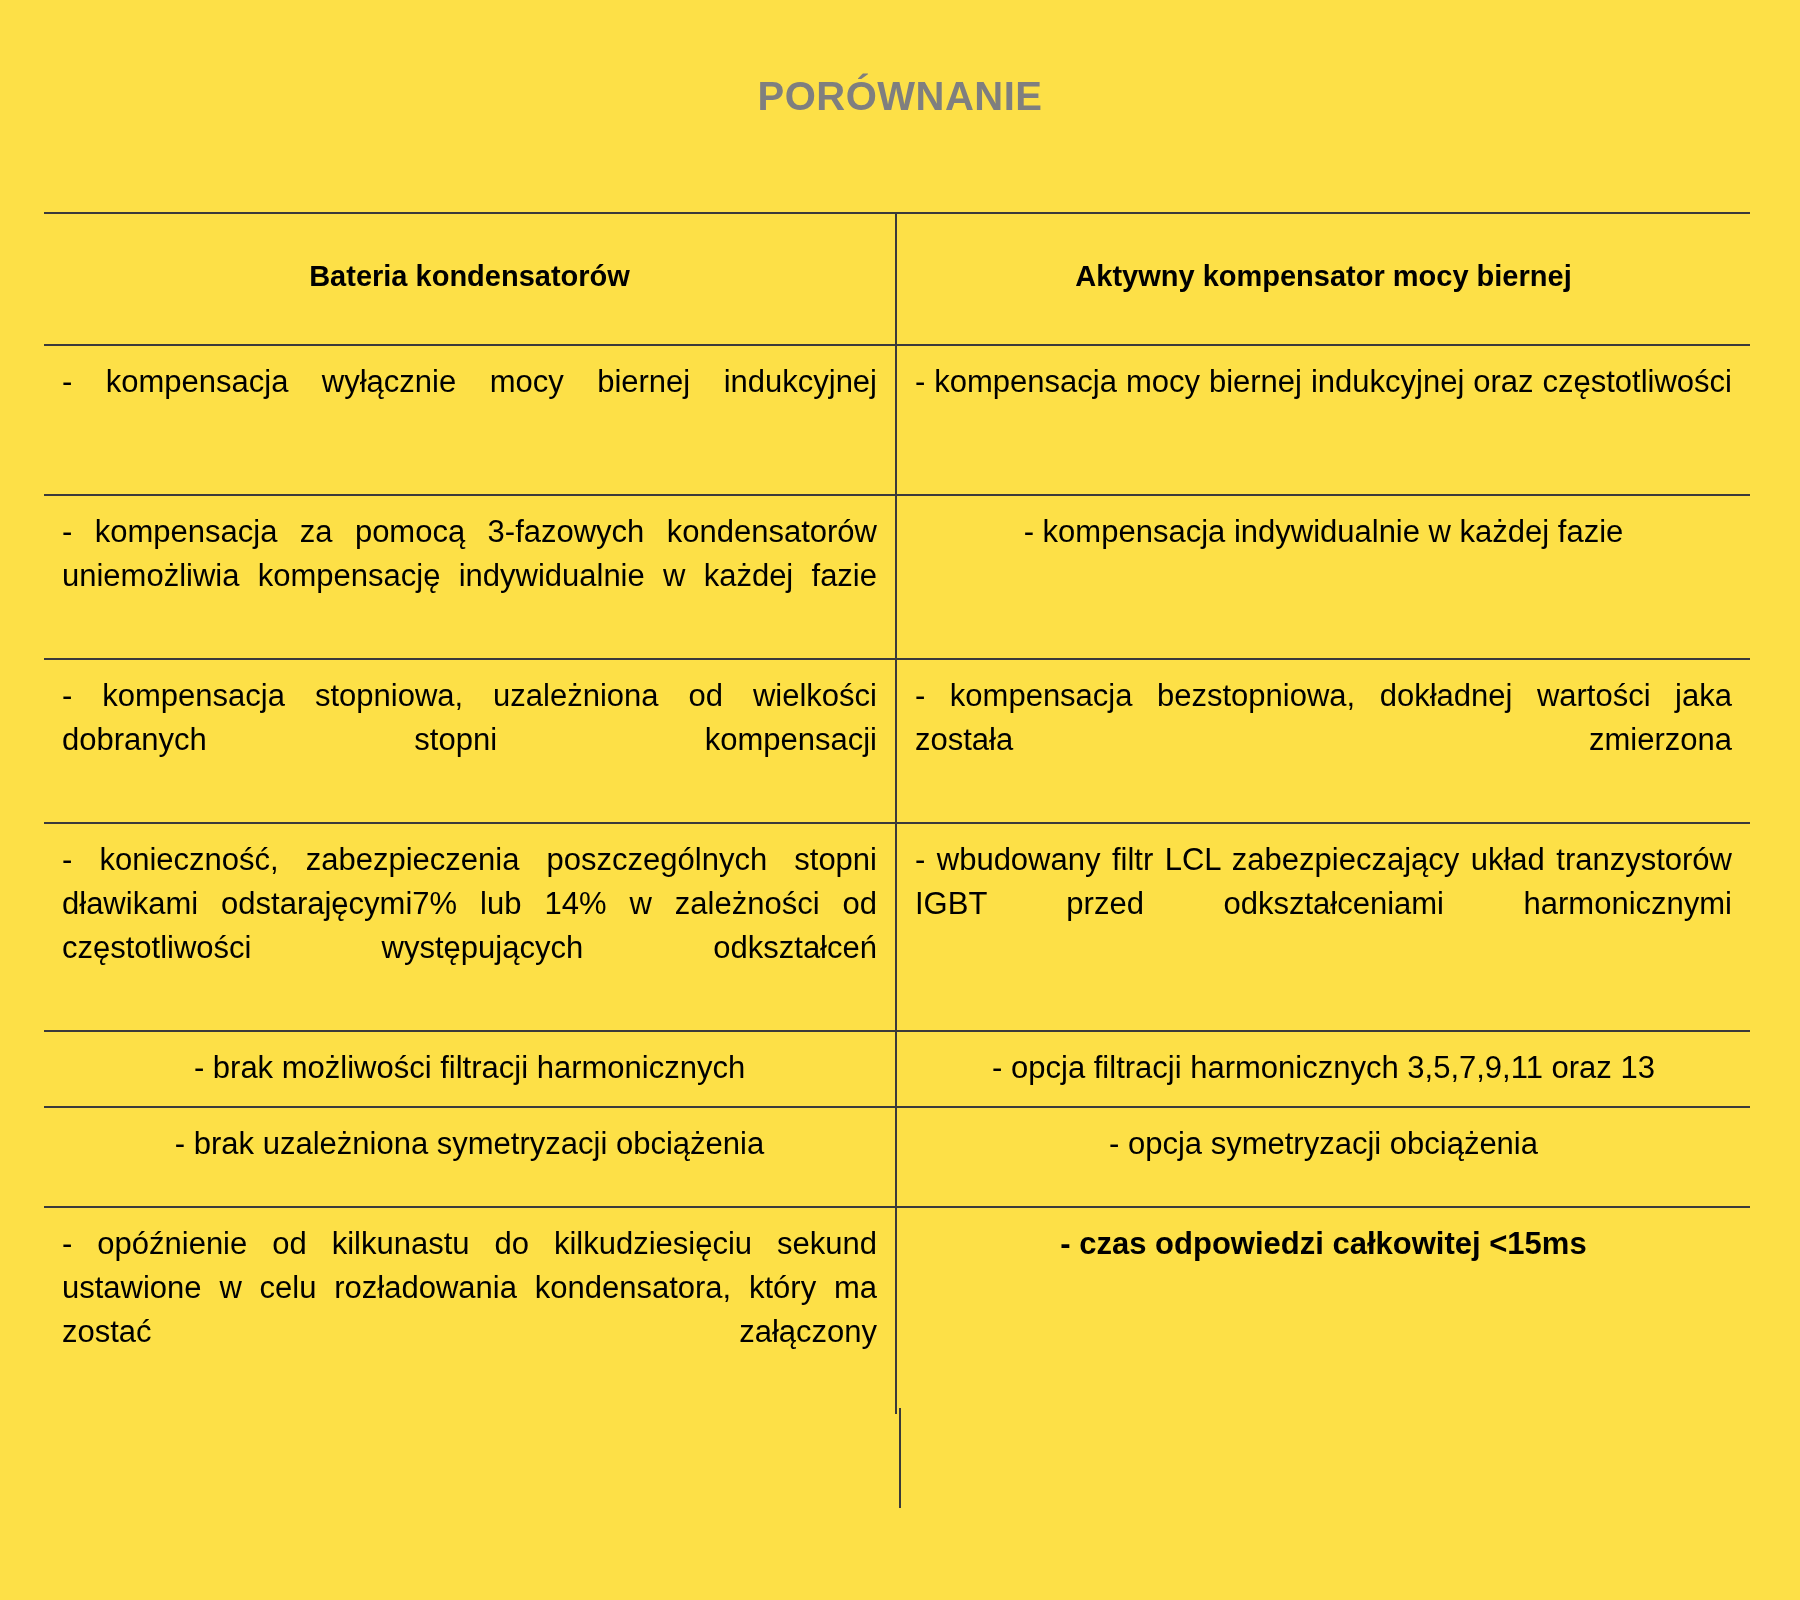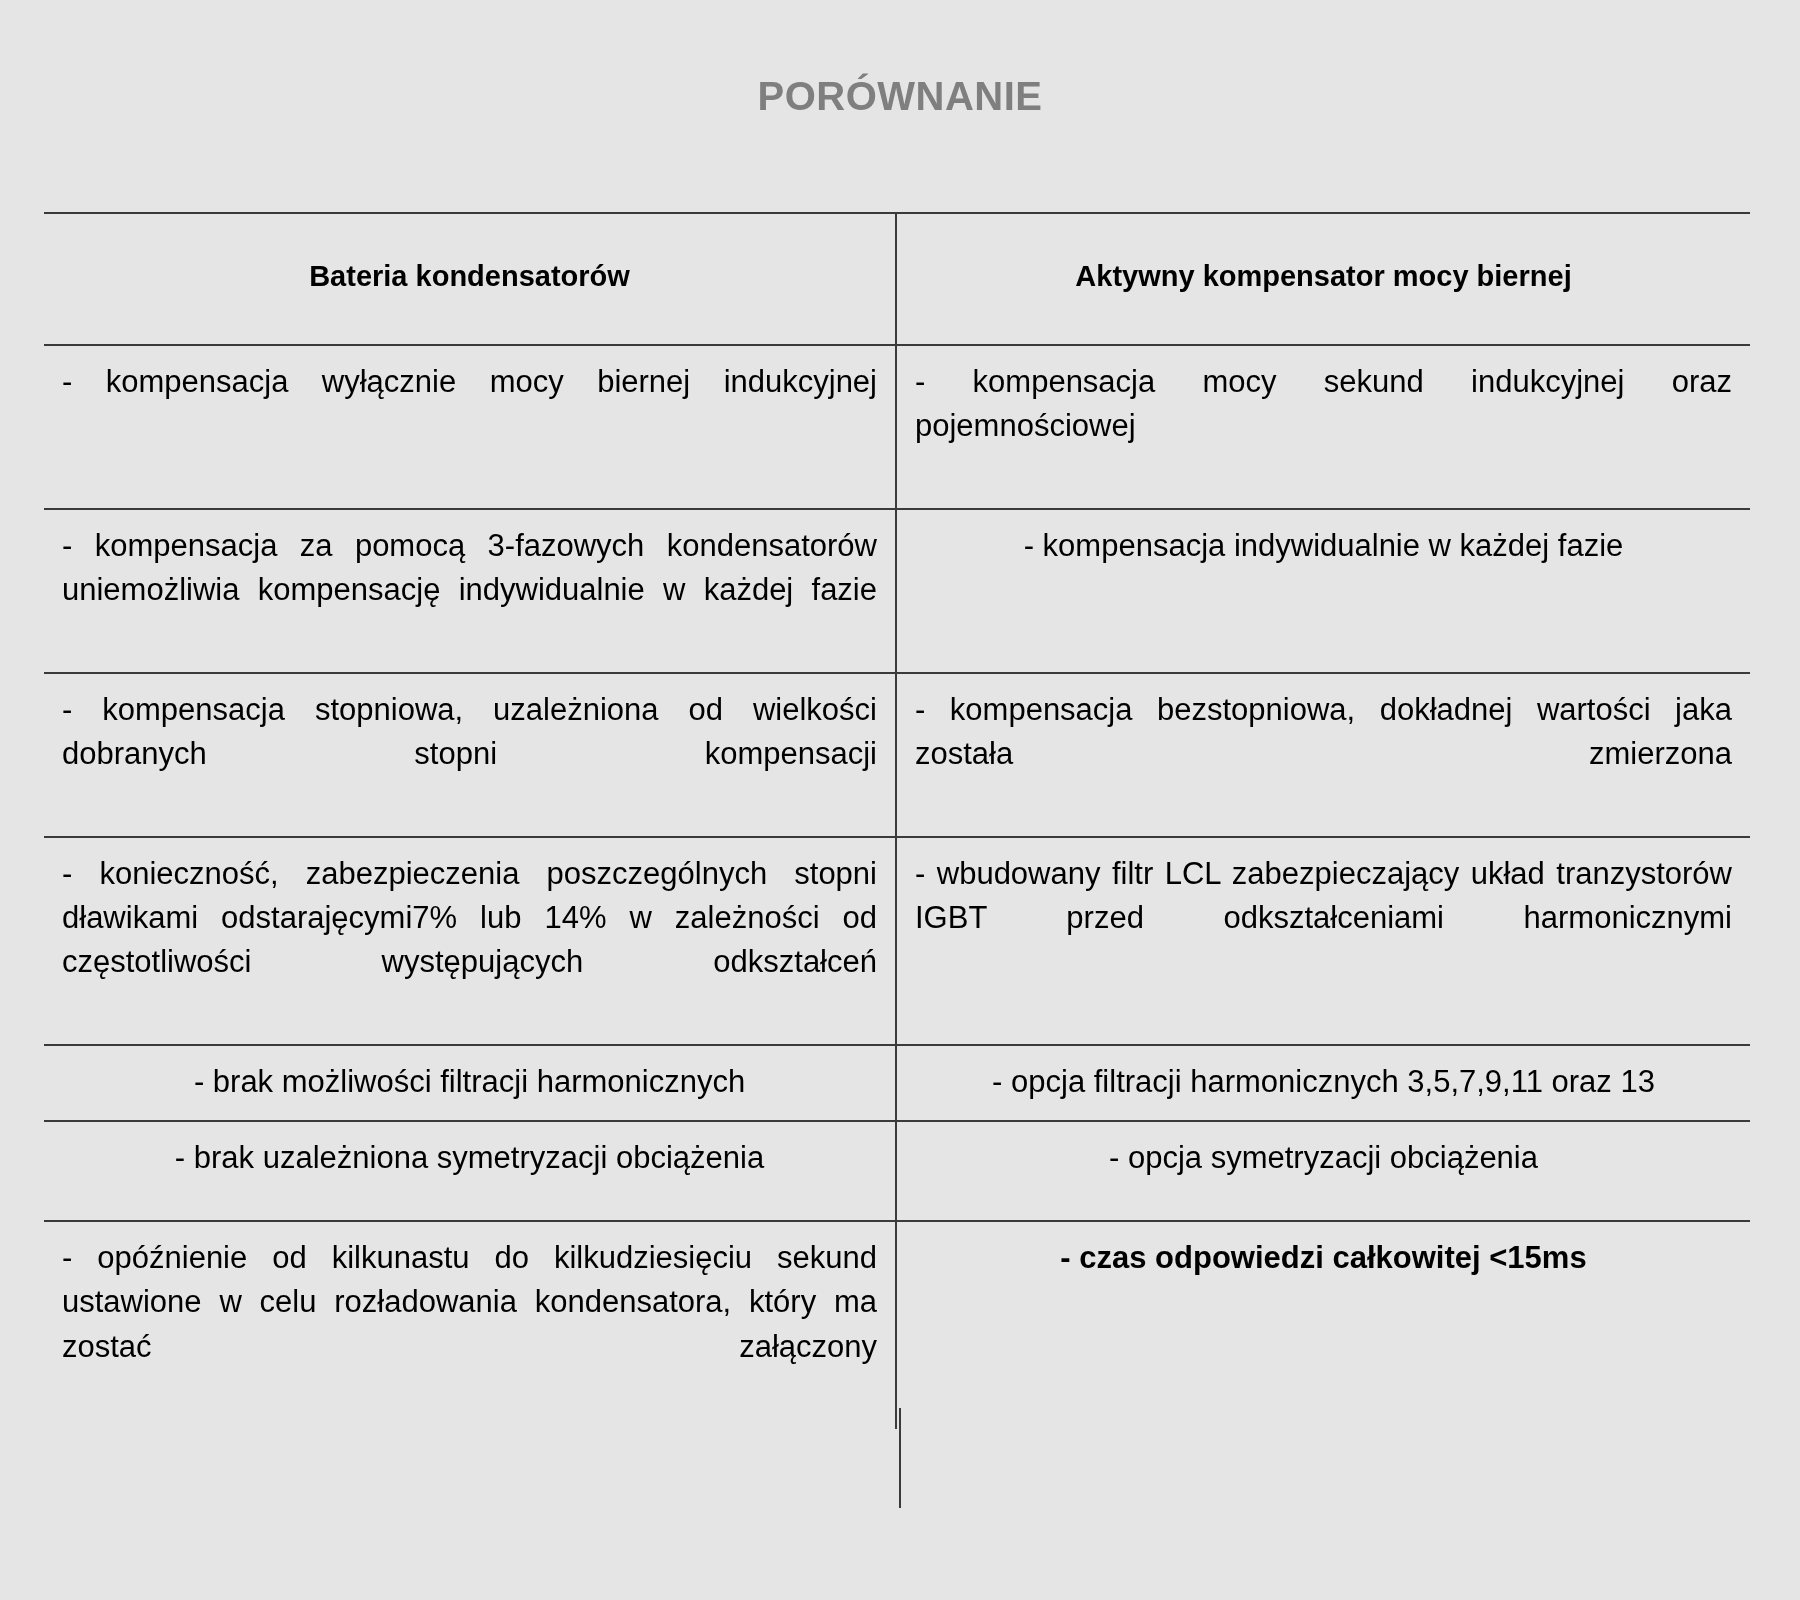--- a/index.html
+++ b/index.html
@@ -12,21 +12,21 @@
     height: 1600px;
     font-family: "Liberation Sans", sans-serif;
     color: #000000;
     overflow: hidden;
   }
 
   .page {
     position: relative;
     width: 1800px;
     height: 1600px;
-    background: #e5e5e5;
+    background: #fde047;
     box-sizing: border-box;
   }
 
   
   .doc-title {
     position: absolute;
     left: 0;
     top: 72px;
     width: 1800px;
     text-align: center;
@@ -138,21 +138,21 @@
         <th class="col-right">Aktywny kompensator mocy biernej</th>
       </tr>
     </thead>
     <tbody>
 
       <tr class="r1">
         <td class="col-left">
           <span class="cell-text">-  kompensacja  wyłącznie  mocy  biernej indukcyjnej</span>
         </td>
         <td class="col-right">
-          <span class="cell-text">- kompensacja mocy sekund indukcyjnej oraz pojemnościowej</span>
+          <span class="cell-text">- kompensacja mocy biernej indukcyjnej oraz częstotliwości</span>
         </td>
       </tr>
 
       <tr class="r2">
         <td class="col-left">
           <span class="cell-text">-  kompensacja  za  pomocą  3-fazowych kondensatorów  uniemożliwia  kompensację indywidualnie w każdej fazie</span>
         </td>
         <td class="col-right short">
           <span class="cell-text">- kompensacja indywidualnie w każdej fazie</span>
         </td>

